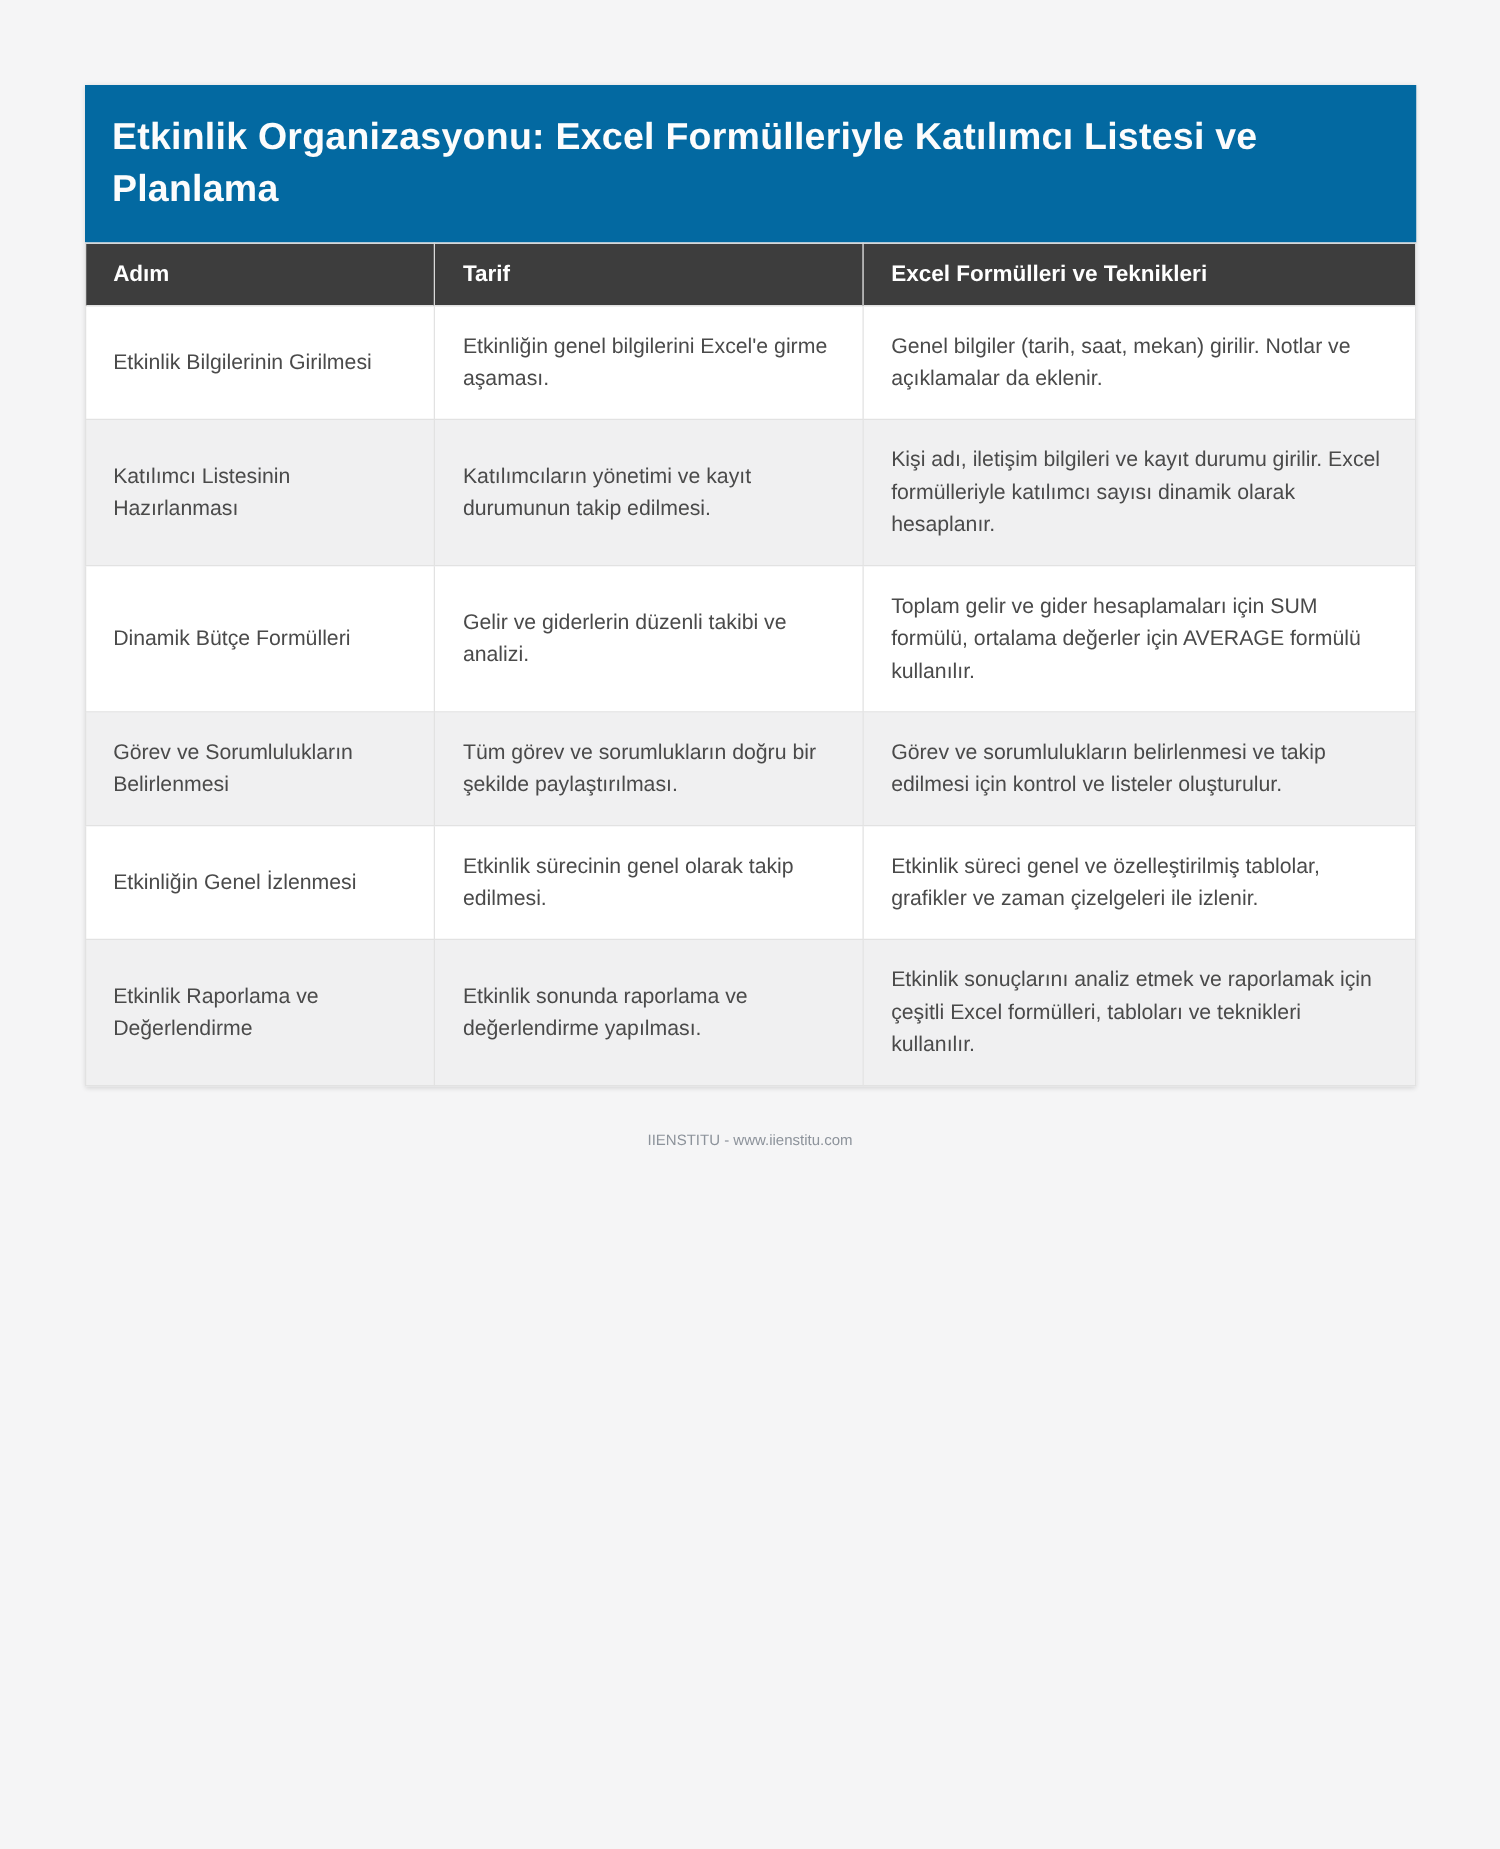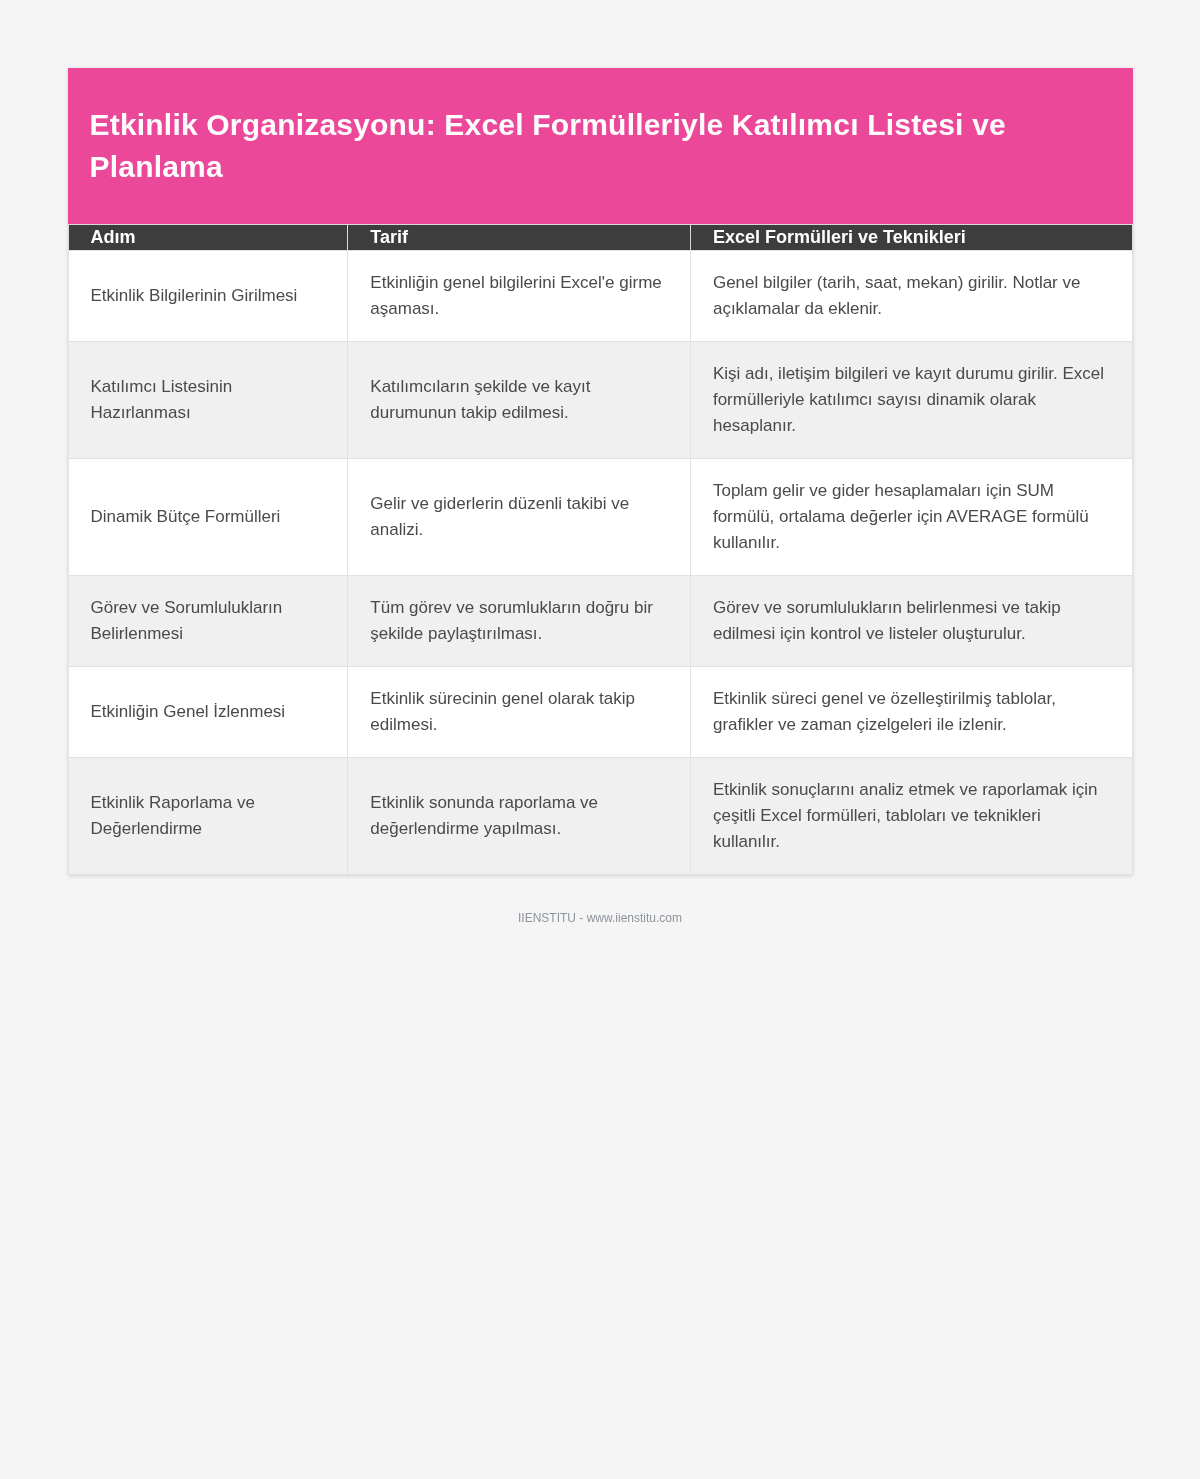--- a/index.html
+++ b/index.html
@@ -9,43 +9,43 @@
     font-family: "Liberation Sans", "DejaVu Sans", sans-serif;
   }
   body { min-height: 1479px; }
   .card {
     width: 1065px;
     margin: 68px auto 0 auto;
     background: #ffffff;
     box-shadow: 0 1px 4px rgba(0,0,0,0.14);
   }
   .title-bar {
-    background: #ec4899;
+    background: #0369a1;
     color: #fcfcfc;
-    padding: 36px 22px;
+    padding: 21px 22px;
     font-size: 30px;
     font-weight: 700;
     line-height: 42px;
     letter-spacing: 0.2px;
   }
   table.steps {
     width: 100%;
     border-collapse: collapse;
     table-layout: fixed;
   }
   table.steps col.c1 { width: 26.3%; }
   table.steps col.c2 { width: 32.2%; }
   table.steps col.c3 { width: 41.5%; }
   table.steps th {
     background: #3d3d3d;
     color: #ffffff;
     font-size: 18px;
     font-weight: 700;
     text-align: left;
-    padding: 2px 22px;
+    padding: 14px 22px;
     border: 1px solid #d9d9d9;
     border-bottom: none;
   }
   table.steps td {
     font-size: 17px;
     line-height: 26px;
     color: #4a4a4a;
     padding: 19px 22px;
     vertical-align: middle;
     border: 1px solid #e2e2e2;
@@ -79,21 +79,21 @@
       </tr>
     </thead>
     <tbody>
       <tr>
         <td>Etkinlik Bilgilerinin Girilmesi</td>
         <td>Etkinliğin genel bilgilerini Excel'e girme aşaması.</td>
         <td>Genel bilgiler (tarih, saat, mekan) girilir. Notlar ve açıklamalar da eklenir.</td>
       </tr>
       <tr>
         <td>Katılımcı Listesinin Hazırlanması</td>
-        <td>Katılımcıların şekilde ve kayıt durumunun takip edilmesi.</td>
+        <td>Katılımcıların yönetimi ve kayıt durumunun takip edilmesi.</td>
         <td>Kişi adı, iletişim bilgileri ve kayıt durumu girilir. Excel formülleriyle katılımcı sayısı dinamik olarak hesaplanır.</td>
       </tr>
       <tr>
         <td>Dinamik Bütçe Formülleri</td>
         <td>Gelir ve giderlerin düzenli takibi ve analizi.</td>
         <td>Toplam gelir ve gider hesaplamaları için SUM formülü, ortalama değerler için AVERAGE formülü kullanılır.</td>
       </tr>
       <tr>
         <td>Görev ve Sorumlulukların Belirlenmesi</td>
         <td>Tüm görev ve sorumlukların doğru bir şekilde paylaştırılması.</td>

